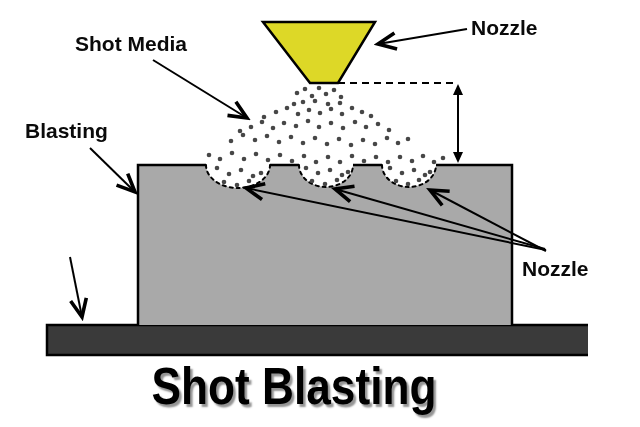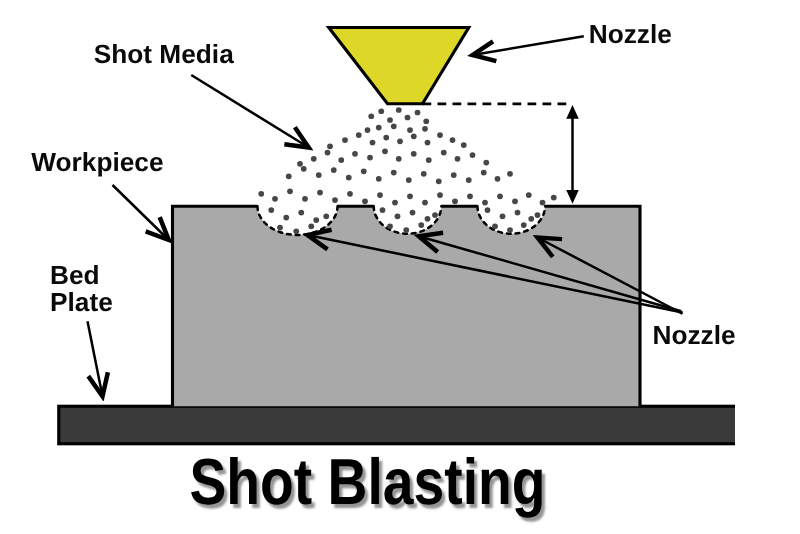--- a/index.html
+++ b/index.html
@@ -157,26 +157,22 @@
     <line x1="546" y1="250" x2="246" y2="188" stroke="#000" stroke-width="2" marker-end="url(#arrowhead)"></line>
     <line x1="545" y1="249" x2="335" y2="189" stroke="#000" stroke-width="2" marker-end="url(#arrowhead)"></line>
     <line x1="546" y1="251" x2="430" y2="190" stroke="#000" stroke-width="2" marker-end="url(#arrowhead)"></line>
   </svg>
 
   <div class="label" style="left:75px;top:33px;">Shot Media</div>
 
   <div class="label" style="left:471px;top:17px;">Nozzle</div>
 
 
-  <div class="label" style="left:25px;top:120px;">Workpiece</div>
+  <div class="label" style="left:25px;top:120px;">Blasting</div>
 
-  <div class="label label-2line" style="left:40px;top:210px;">
-    <div>Bed</div>
-    <div>Plate</div>
-  </div>
 
   <div class="label label-2line" style="left:522px;top:258px;">
     <div>Nozzle</div>
   </div>
 
   <div class="title">Shot Blasting</div>
 
 </div>
 
 </body></html>

